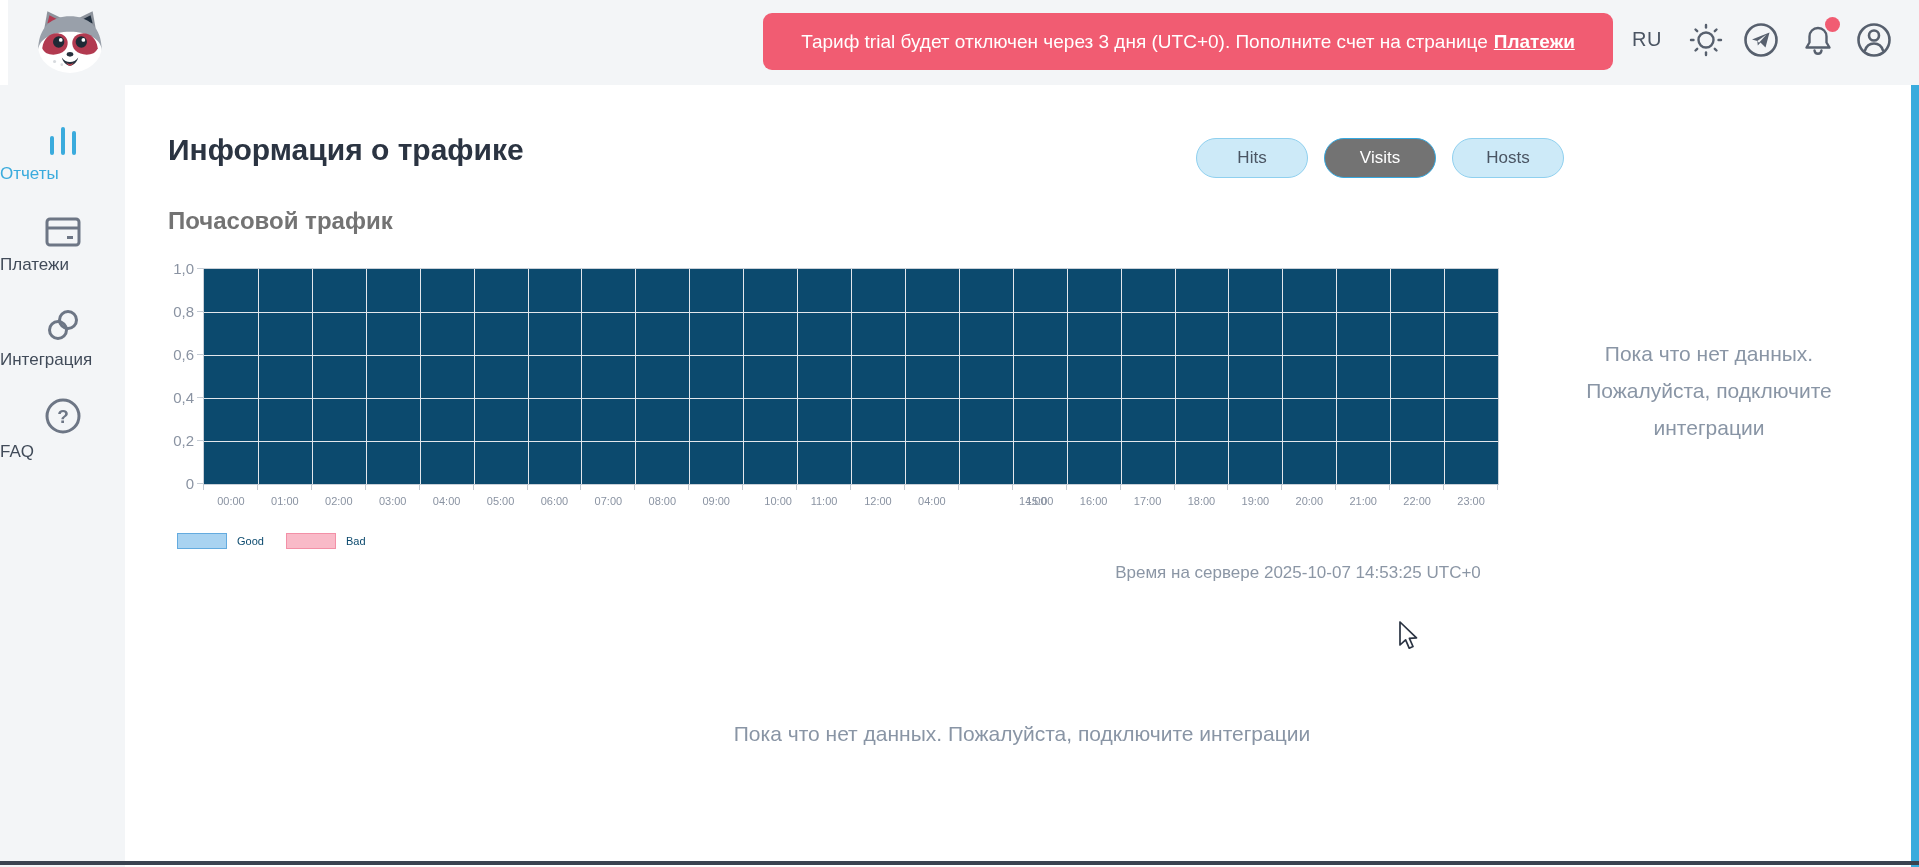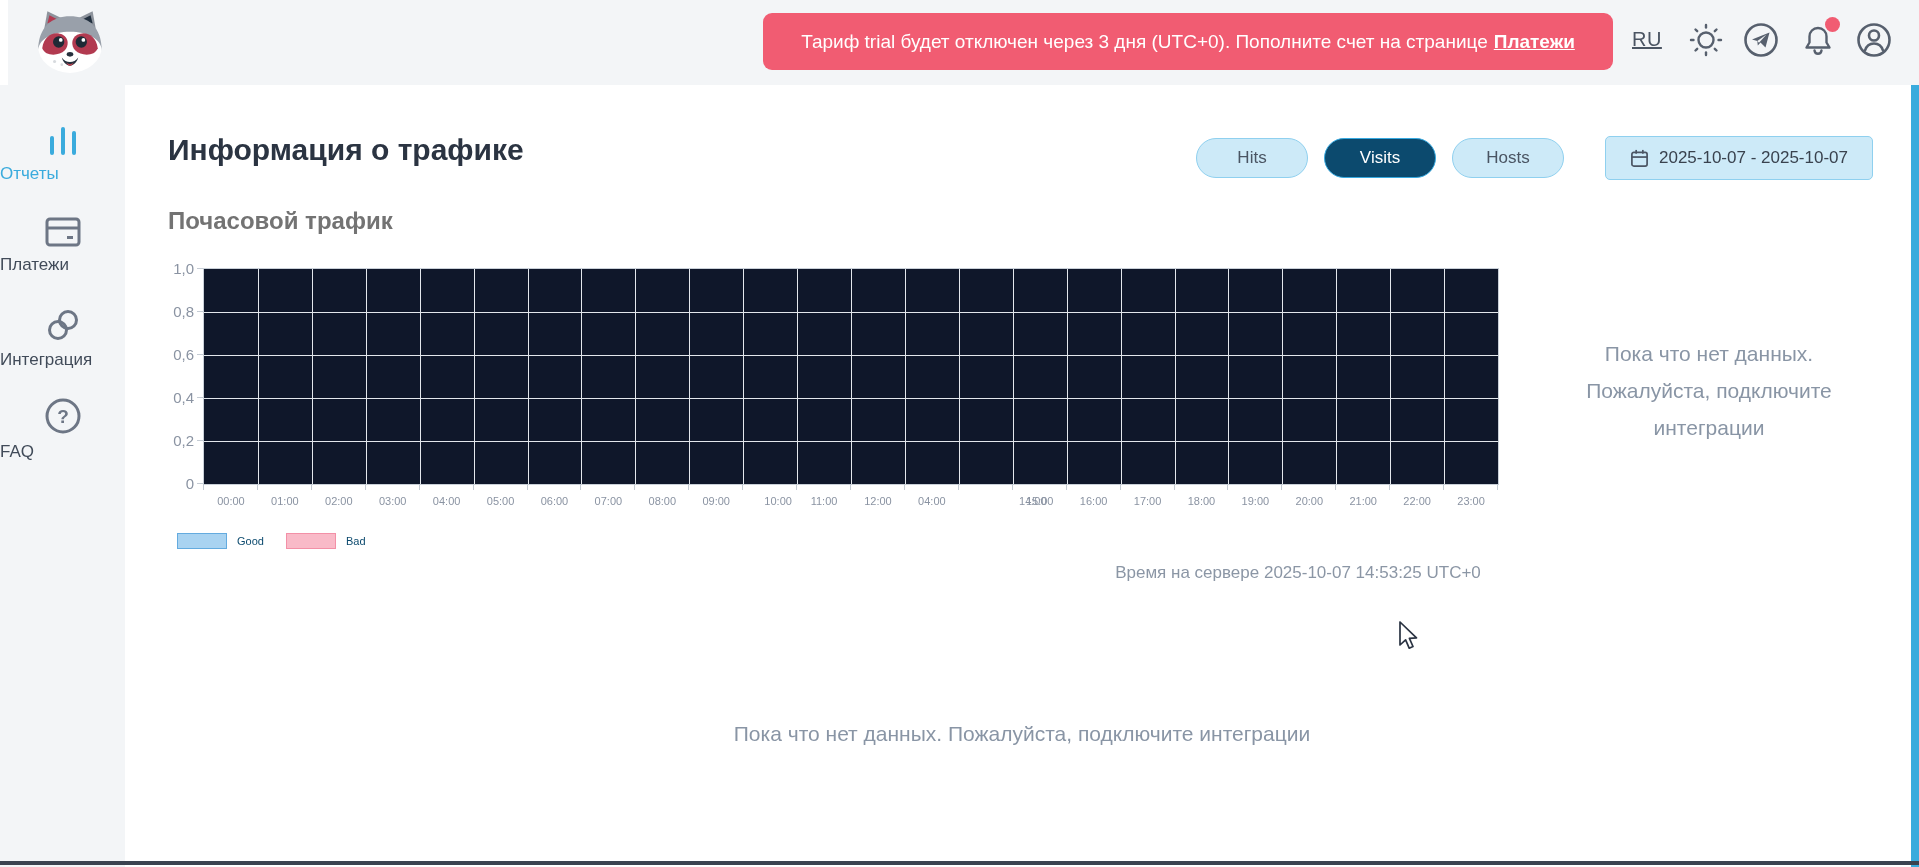--- a/index.html
+++ b/index.html
@@ -14,50 +14,50 @@
   
   .topbar { position:absolute; left:8px; top:0; width:1919px; height:85px; background:#f3f5f7; z-index:6; }
   .logo { position:absolute; left:26px; top:8px; width:72px; height:66px; cursor:pointer; }
   .alert-banner {
     position:absolute; left:755px; top:13px; width:850px; height:57px;
     background:#f15c72; border-radius:9px;
     display:flex; align-items:center; justify-content:center;
     color:#ffffff; font-size:19px; white-space:nowrap; gap:6px;
   }
   .alert-banner a { color:#ffffff; font-weight:bold; text-decoration:underline; cursor:pointer; }
-  .lang { position:absolute; left:1624px; top:28px; font-size:20px; color:#4b5563; letter-spacing:.5px; cursor:pointer;text-decoration:underline; }
+  .lang { position:absolute; left:1624px; top:28px; font-size:20px; color:#4b5563; letter-spacing:.5px; cursor:pointer; }
   .tb-icon { position:absolute; top:21px; width:38px; height:38px; cursor:pointer; }
   .tb-icon svg { display:block; }
   .badge-dot { position:absolute; right:-3px; top:-4px; width:15px; height:15px; border-radius:50%; background:#f15c72; }
   
   .sidebar { position:absolute; left:0; top:85px; width:125px; height:782px; background:#f3f5f7; z-index:5; }
   .side-item { position:absolute; left:0; width:125px; text-align:left; cursor:pointer; }
   .side-item svg { display:block; margin:0 auto 7px auto; }
   .side-label { font-size:17px; color:#414b59; }
   .side-item.active .side-label { color:#3aabdd; }
   
   .main { position:absolute; left:125px; top:85px; width:1794px; height:782px; background:#ffffff; }
   .page-title { position:absolute; left:43px; top:48px; font-size:30px; font-weight:bold; color:#2b3442; }
   .tab-btn {
     position:absolute; top:53px; width:112px; height:40px; border-radius:20px;
     background:#cdeaf8; border:1px solid #8fd0ef; color:#4a5563;
     font-size:17px; font-family:inherit; cursor:pointer;
   }
-  .tab-btn.active { background:#0c4a6e; border-color:#36a9e0; color:#ffffff; }
+  .tab-btn.active { background:#737373; border-color:#36a9e0; color:#ffffff; }
   .date-picker {
     position:absolute; left:1480px; top:51px; width:268px; height:44px;
     background:#cdeaf8; border:1px solid #8fd0ef; border-radius:5px;
     display:flex; align-items:center; justify-content:center; gap:10px;
     font-size:17px; color:#39424e; cursor:pointer;
   }
   .section-title { position:absolute; left:43px; top:122px; font-size:24px; font-weight:bold; color:#737373; }
   
   .chart-plot {
     position:absolute; left:78px; top:183px; width:1296px; height:217px;
-    border:1px solid #c9d0d8; background:#0f172a;
+    border:1px solid #c9d0d8; background:#0c4a6e;
   }
   .h-grid { position:absolute; left:0; right:0; height:1px; background:#e3e7ec; }
   .v-grid { position:absolute; top:0; bottom:0; width:1px; background:#e3e7ec; }
   .y-labels { position:absolute; left:-64px; top:0; width:54px; height:100%; }
   .y-tick-label { position:absolute; right:0; font-size:15px; color:#8a93a2; }
   .x-labels { position:absolute; left:0; top:100%; width:100%; height:32px; }
   .x-tick-label { position:absolute; top:11px; transform:translateX(-50%); font-size:11px; color:#8a93a2; white-space:nowrap; }
   .x-tick { position:absolute; top:100%; width:1px; height:6px; background:#c5ccd4; }
   .y-tick { position:absolute; left:-7px; width:6px; height:1px; background:#c5ccd4; }
   .legend { position:absolute; left:52px; top:448px; display:flex; align-items:center; gap:22px; }
@@ -186,29 +186,20 @@
 </div>
 
 <div class="main">
 
   <h1 class="page-title">Информация о трафике</h1>
 
   <button class="tab-btn" style="left:1071px;">Hits</button>
   <button class="tab-btn active" style="left:1199px;">Visits</button>
   <button class="tab-btn" style="left:1327px;">Hosts</button>
 
-  <div class="date-picker">
-    <svg width="19" height="20" viewBox="0 0 20 21" fill="none" stroke="#4b5563" stroke-width="1.8">
-      <rect x="2" y="4.5" width="16" height="14.5" rx="2"></rect>
-      <line x1="2" y1="9.5" x2="18" y2="9.5"></line>
-      <line x1="6.5" y1="2" x2="6.5" y2="6"></line>
-      <line x1="13.5" y1="2" x2="13.5" y2="6"></line>
-    </svg>
-    <span>2025-10-07 - 2025-10-07</span>
-  </div>
 
   <h2 class="section-title">Почасовой трафик</h2>
 
   <div class="chart-plot">
     <div class="y-labels">
         <div class="y-tick-label" style="top: calc(0% - 9px);">1,0</div>
         <div class="y-tick-label" style="top: calc(20% - 9px);">0,8</div>
         <div class="y-tick-label" style="top: calc(40% - 9px);">0,6</div>
         <div class="y-tick-label" style="top: calc(60% - 9px);">0,4</div>
         <div class="y-tick-label" style="top: calc(80% - 9px);">0,2</div>

